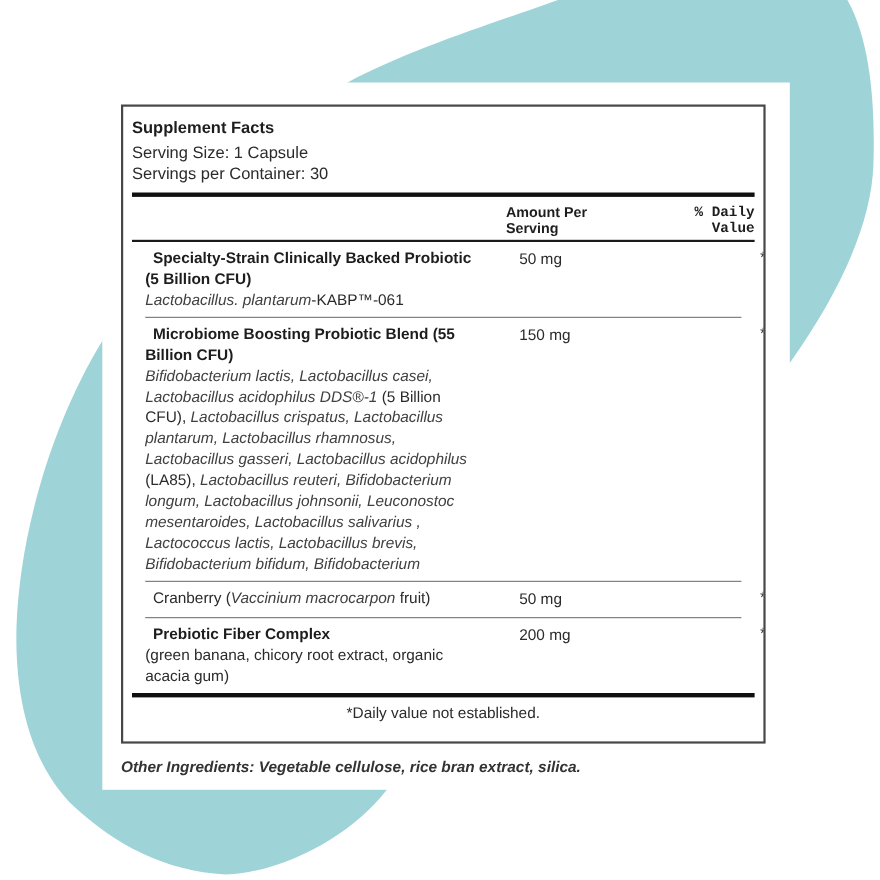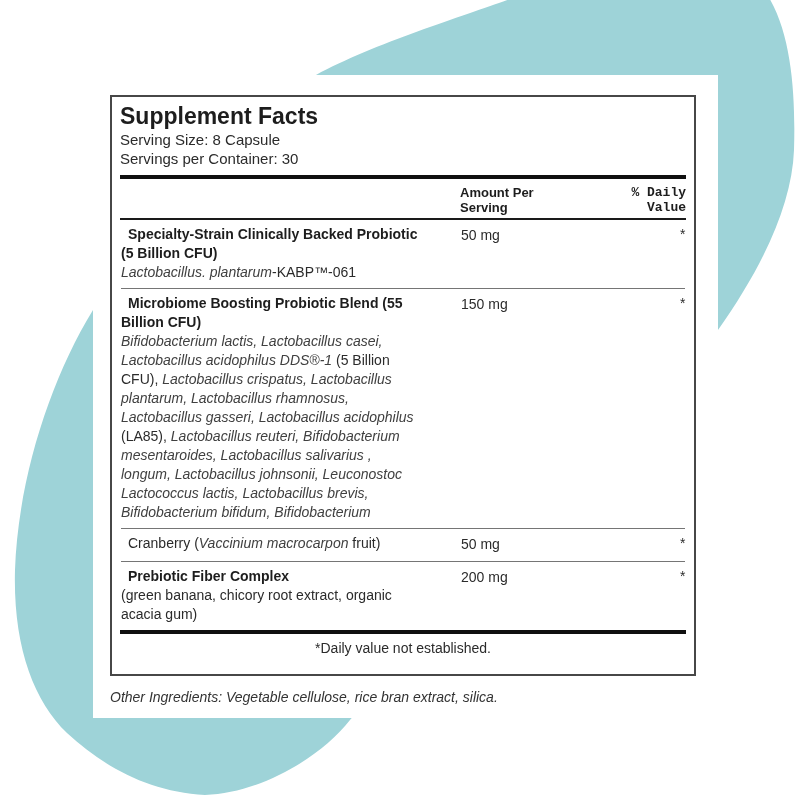--- a/index.html
+++ b/index.html
@@ -19,42 +19,42 @@
     position:absolute;left:93px;top:75px;width:625px;height:643px;
     background:var(--page);
   }
   
   .facts-box{
     position:absolute;left:17px;top:20px;width:586px;height:581px;
     box-sizing:border-box;border:2px solid var(--border);
     background:#fff;overflow:hidden;
   }
   .box-head{padding:6px 8px 0 8px;}
-  .facts-title{font-size:23px;font-weight:bold;color:var(--ink-bold);line-height:27px;letter-spacing:0px;}
+  .facts-title{font-size:15px;font-weight:bold;color:var(--ink-bold);line-height:27px;letter-spacing:0px;}
   .serving-line{font-size:15px;line-height:19px;color:var(--ink);}
   .bar-thick{height:4px;background:var(--bar);margin:7px 8px 0 8px;}
   .bar-medium{height:2px;background:#1a1a1a;margin:0 8px;}
   .header-row{display:flex;padding:4px 0 3px 0;margin:0 8px;}
   .cell-name{width:340px;flex:0 0 340px;}
   .cell-amount{width:140px;flex:0 0 140px;text-align:left;}
   .cell-dv{width:86px;flex:0 0 86px;text-align:right;font-family:Liberation Mono, monospace;}
   .col-header{font-size:13px;font-weight:bold;line-height:15px;white-space:pre-line;color:var(--ink-bold);padding-top:2px;}
-  .rows{margin:0 9px;}
+  .rows{margin:0 20px;}
   .row{display:flex;padding:5px 0 6px 0;}
   .row + .row{border-top:1px solid var(--sep);}
   .row .line{font-size:14px;line-height:19px;white-space:nowrap;color:var(--ink);}
   .row .line.indent{padding-left:7px;}
   .seg-bold{font-weight:bold;color:var(--ink-bold);}
   .seg-italic{font-style:italic;color:#404040;}
   .amount-text{font-size:14px;line-height:19px;padding-top:1px;}
   .dv-text{font-size:14px;line-height:19px;padding-top:2px;}
   .footnote{font-size:14px;line-height:19px;padding:5px 8px;text-align:center;}
   .other-ingredients{
     position:absolute;left:17px;top:613px;width:590px;
-    font-size:14px;font-style:italic;line-height:19px;color:#333;
+    font-size:14px;font-style:italic;line-height:19px;color:#333;font-weight:bold;
   }
 </style>
 </head>
 <body>
 
 <svg class="blob-svg" viewBox="0 0 800 800" aria-hidden="true">
   <path d="M 520,-5
            C 490,8 380,40 316,75
            C 250,120 130,220 93,310
            C 50,380 18,480 15,570
@@ -65,21 +65,21 @@
            C 762,268 792,205 794,150
            C 796,85 790,8 750,-25
            C 680,-60 560,-25 520,-5 Z" fill="#9ed3d8"></path>
 </svg>
 
 <div class="card">
 
   <div class="facts-box">
     <div class="box-head">
       <div class="facts-title">Supplement Facts</div>
-      <div class="serving-line">Serving Size: 8 Capsule</div>
+      <div class="serving-line">Serving Size: 1 Capsule</div>
       <div class="serving-line">Servings per Container: 30</div>
     </div>
 
     <div class="bar-thick"></div>
 
     <div class="header-row">
       <div class="cell-name"></div>
       <div class="cell-amount col-header">Amount Per
 Serving</div>
       <div class="cell-dv col-header">% Daily
@@ -105,22 +105,22 @@
         <div class="row">
           <div class="cell-name">
             <div class="line indent"><span class="seg-bold">Microbiome Boosting Probiotic Blend (55</span></div>
             <div class="line"><span class="seg-bold">Billion CFU)</span></div>
             <div class="line"><span class="seg-italic">Bifidobacterium lactis, Lactobacillus casei,</span></div>
             <div class="line"><span class="seg-italic">Lactobacillus acidophilus DDS®-1</span><span class="seg-normal"> (5 Billion</span></div>
             <div class="line"><span class="seg-normal">CFU), </span><span class="seg-italic">Lactobacillus crispatus, Lactobacillus</span></div>
             <div class="line"><span class="seg-italic">plantarum, Lactobacillus rhamnosus,</span></div>
             <div class="line"><span class="seg-italic">Lactobacillus gasseri, Lactobacillus acidophilus</span></div>
             <div class="line"><span class="seg-normal">(LA85), </span><span class="seg-italic">Lactobacillus reuteri, Bifidobacterium</span></div>
+            <div class="line"><span class="seg-italic">longum, Lactobacillus johnsonii, Leuconostoc</span></div>
             <div class="line"><span class="seg-italic">mesentaroides, Lactobacillus salivarius ,</span></div>
-            <div class="line"><span class="seg-italic">longum, Lactobacillus johnsonii, Leuconostoc</span></div>
             <div class="line"><span class="seg-italic">Lactococcus lactis, Lactobacillus brevis,</span></div>
             <div class="line"><span class="seg-italic">Bifidobacterium bifidum, Bifidobacterium</span></div>
           </div>
           <div class="cell-amount">
             <div class="amount-text">150 mg</div>
           </div>
           <div class="cell-dv">
             <div class="dv-text">*</div>
           </div>
         </div>

